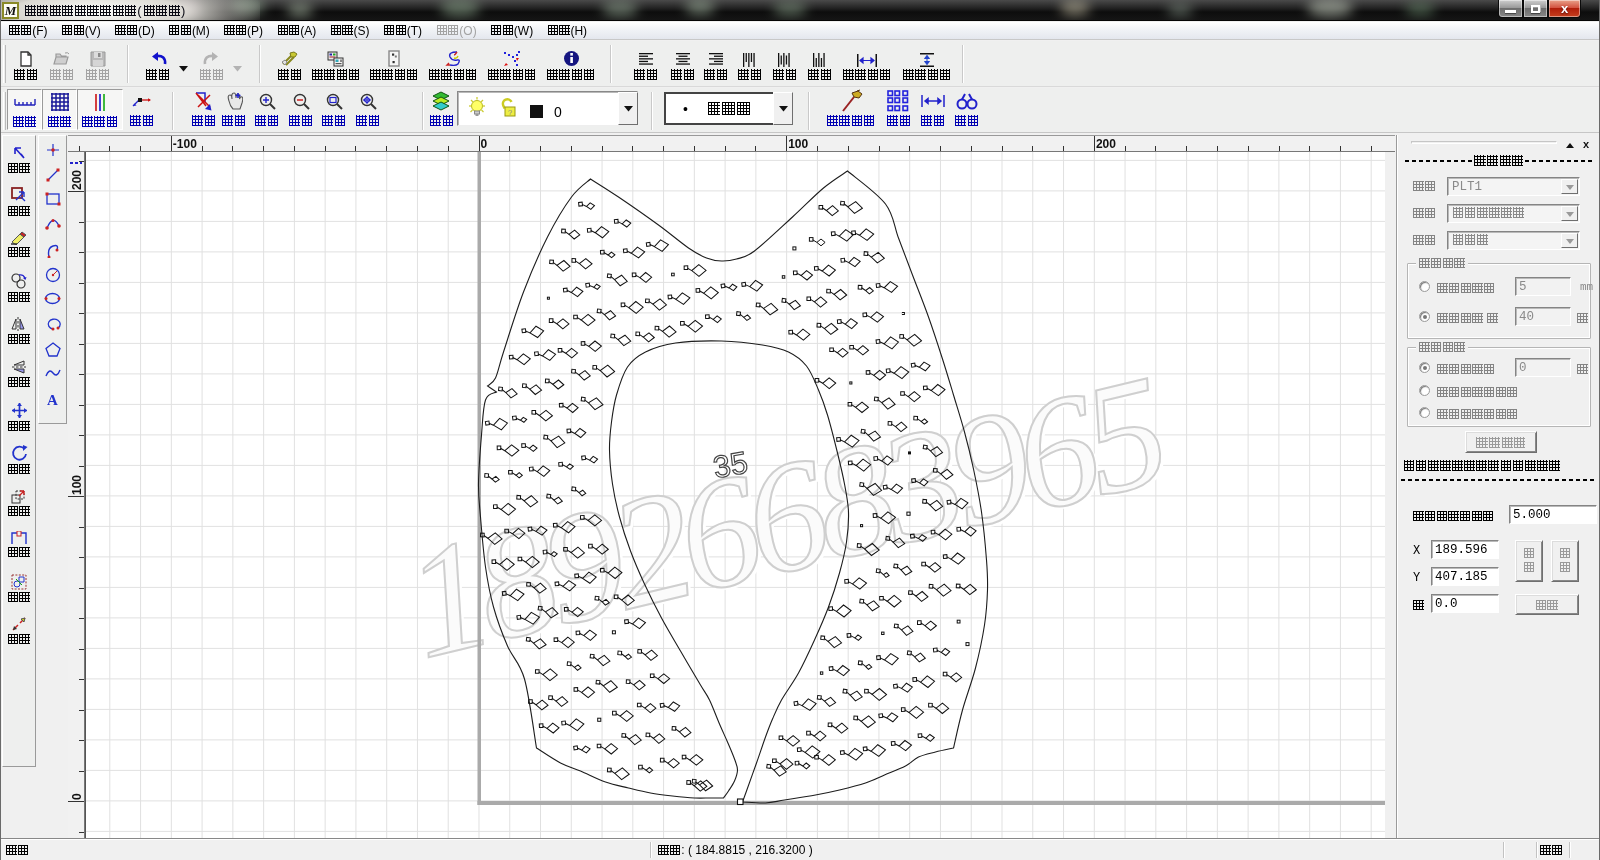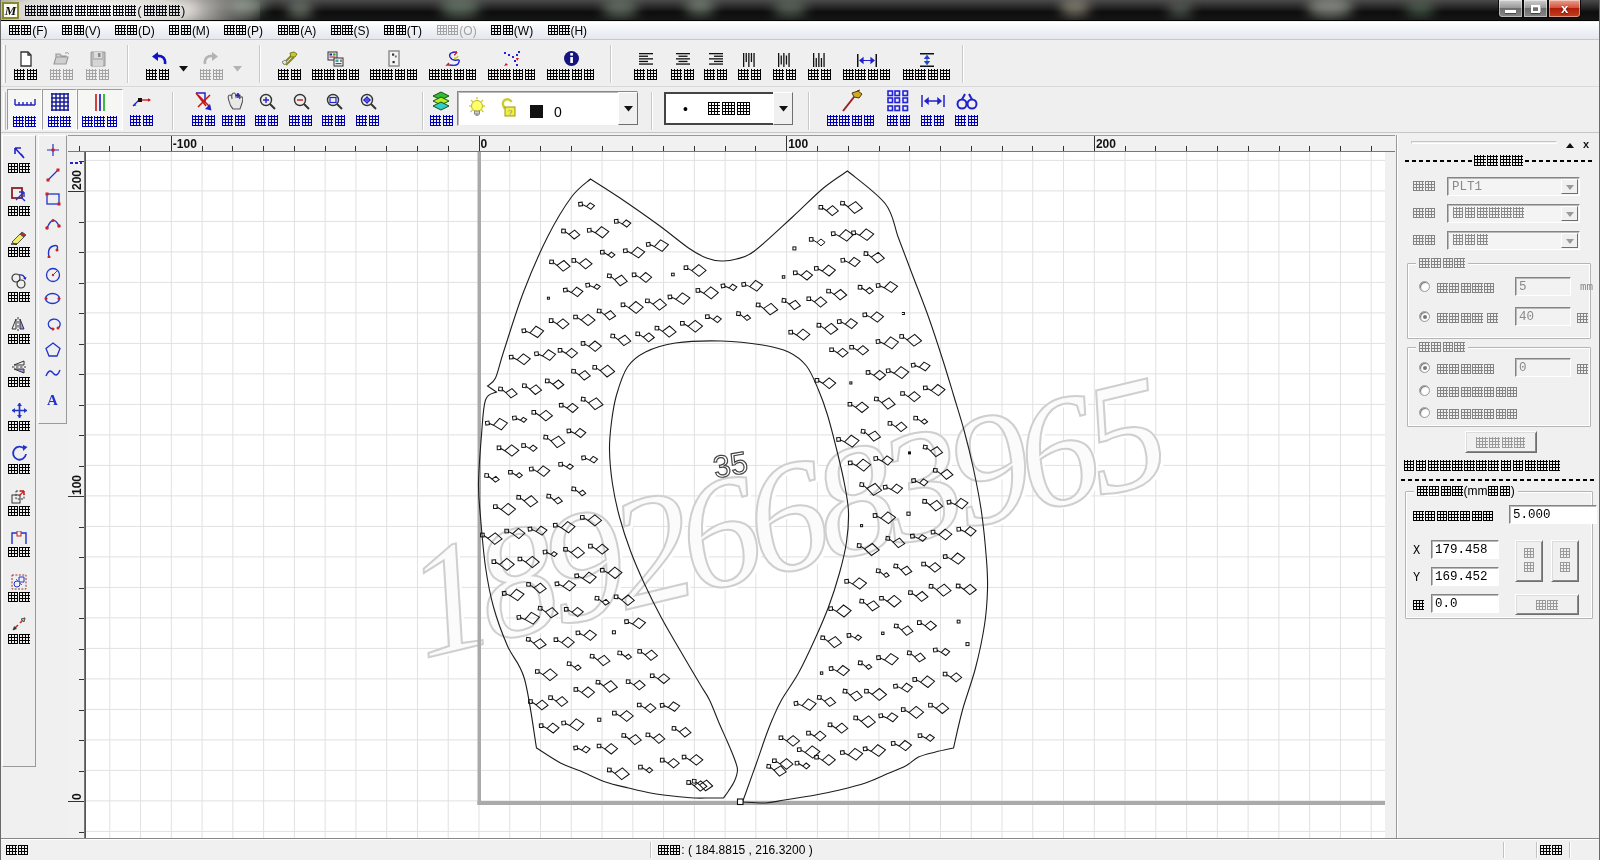--- a/index.html
+++ b/index.html
@@ -1852,29 +1852,26 @@
     <div class="abs" style="left:40px;top:227px"><i class="z"></i><i class="z"></i><i class="z"></i><i class="z"></i><i class="z"></i></div>
     <div class="tin" style="left:118px;top:223px;width:56px">0</div>
     <div class="abs" style="left:180px;top:227px"><i class="z"></i></div>
     <div class="radio" style="left:22px;top:250px"></div>
     <div class="abs" style="left:40px;top:250px"><i class="z"></i><i class="z"></i><i class="z"></i><i class="z"></i><i class="z"></i><i class="z"></i><i class="z"></i></div>
     <div class="radio" style="left:22px;top:272px"></div>
     <div class="abs" style="left:40px;top:272px"><i class="z"></i><i class="z"></i><i class="z"></i><i class="z"></i><i class="z"></i><i class="z"></i><i class="z"></i></div>
     <div class="pbtn" style="left:68px;top:296px;width:72px;height:22px;line-height:22px;font-size:13px"><i class="z"></i><i class="z"></i><i class="z"></i><i class="z"></i></div>
     <div class="abs" style="left:6px;top:324px;width:196px;color:#000;font-size:12.5px;letter-spacing:0"><i class="z"></i><i class="z"></i><i class="z"></i><i class="z"></i><i class="z"></i><i class="z"></i><i class="z"></i><i class="z"></i><i class="z"></i><i class="z"></i><i class="z"></i><i class="z"></i><i class="z"></i></div>
     <div class="abs" style="left:4px;top:344px;width:196px;height:2px;background:repeating-linear-gradient(90deg,#000 0 4px,transparent 4px 7px)"></div>
-    <div class="gbox" style="left:8px;top:356px;width:188px;height:128px">
-      <span class="glab" style="color:#000"><i class="z"></i><i class="z"></i><i class="z"></i><i class="z"></i>(mm<i class="z"></i><i class="z"></i>)</span>
-    </div>
     <div class="abs" style="left:16px;top:374px;color:#000"><i class="z"></i><i class="z"></i><i class="z"></i><i class="z"></i><i class="z"></i><i class="z"></i><i class="z"></i></div>
     <div class="tin en" style="left:112px;top:370px;width:88px">5.000</div>
     <div class="abs" style="left:16px;top:409px;color:#000;font-family:Liberation Mono">X</div>
-    <div class="tin en" style="left:34px;top:405px;width:68px">179.458</div>
+    <div class="tin en" style="left:34px;top:405px;width:68px">189.596</div>
     <div class="abs" style="left:16px;top:436px;color:#000;font-family:Liberation Mono">Y</div>
-    <div class="tin en" style="left:34px;top:432px;width:68px">169.452</div>
+    <div class="tin en" style="left:34px;top:432px;width:68px">407.185</div>
     <div class="abs" style="left:16px;top:463px;color:#000"><i class="z"></i></div>
     <div class="tin en" style="left:34px;top:459px;width:68px">0.0</div>
     <div class="pbtn" style="left:118px;top:405px;width:28px;height:42px;font-size:12px;padding-top:5px"><i class="z"></i><br><i class="z"></i></div>
     <div class="pbtn" style="left:154px;top:405px;width:28px;height:42px;font-size:12px;padding-top:5px"><i class="z"></i><br><i class="z"></i></div>
     <div class="pbtn" style="left:118px;top:459px;width:64px;height:21px;line-height:21px"><i class="z"></i><i class="z"></i></div>
   </div>
 <div id="status">
     <div class="abs" style="left:6px;top:4px"><i class="z"></i><i class="z"></i></div>
     <div class="sdiv" style="left:650px"></div>
     <div class="abs" style="left:658px;top:4px"><i class="z"></i><i class="z"></i>: ( 184.8815 , 216.3200 )</div>

